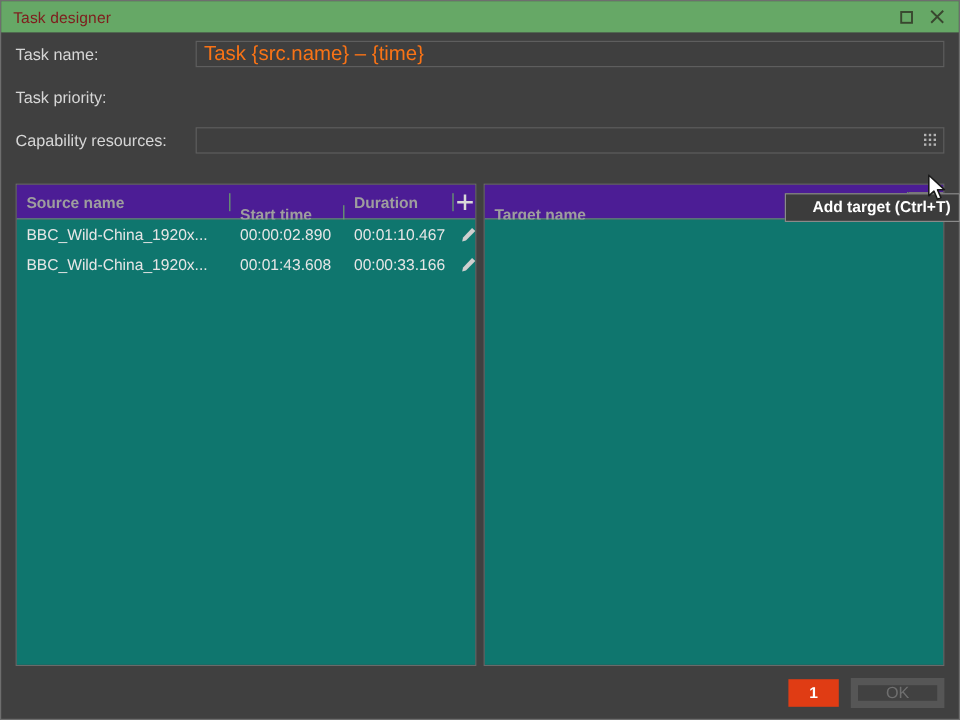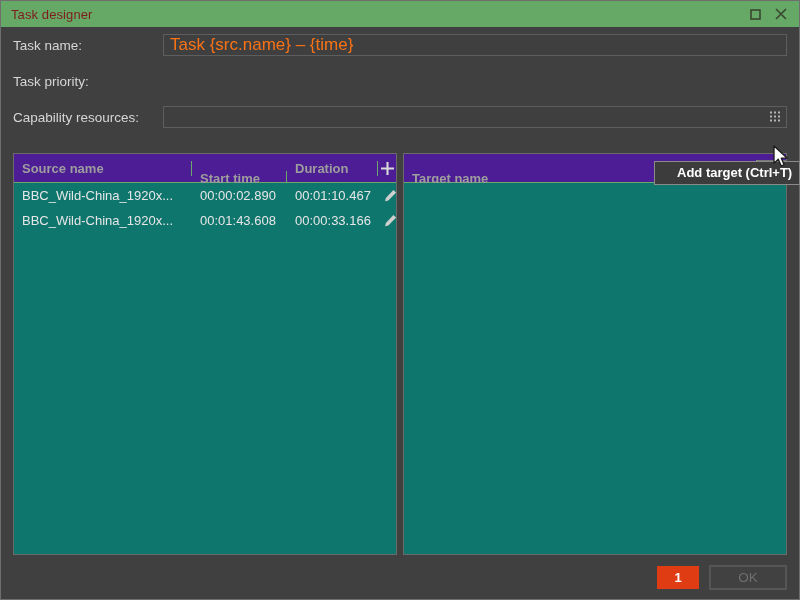--- a/index.html
+++ b/index.html
@@ -257,21 +257,21 @@
     width: 42px;
     height: 23px;
     display: flex;
     align-items: center;
     justify-content: center;
   }
   .btn {
     height: 25px;
     min-width: 78px;
     box-sizing: border-box;
-    border: 2px solid #0f766e;
+    border: 6px solid #0f766e;
     background: #414141;
     color: #e8e8e8;
     font-size: 13.5px;
     display: flex;
     align-items: center;
     justify-content: center;
   }
   .btn.disabled {
     color: #6f6f6f;
     border-color: #565656;

